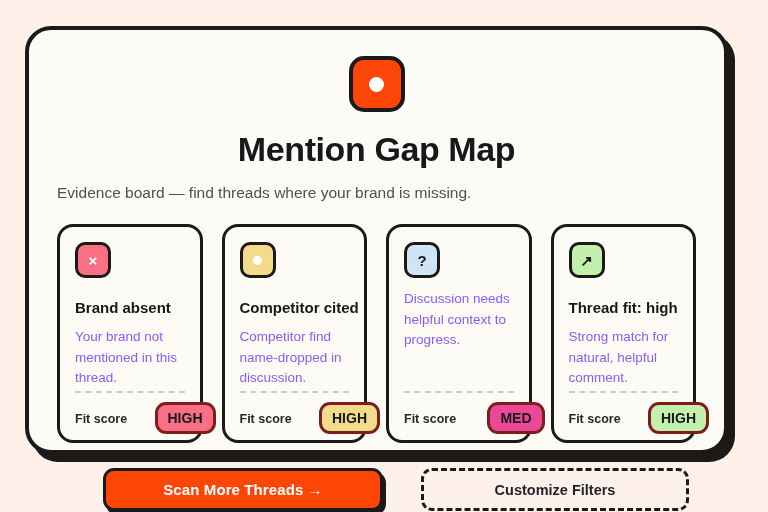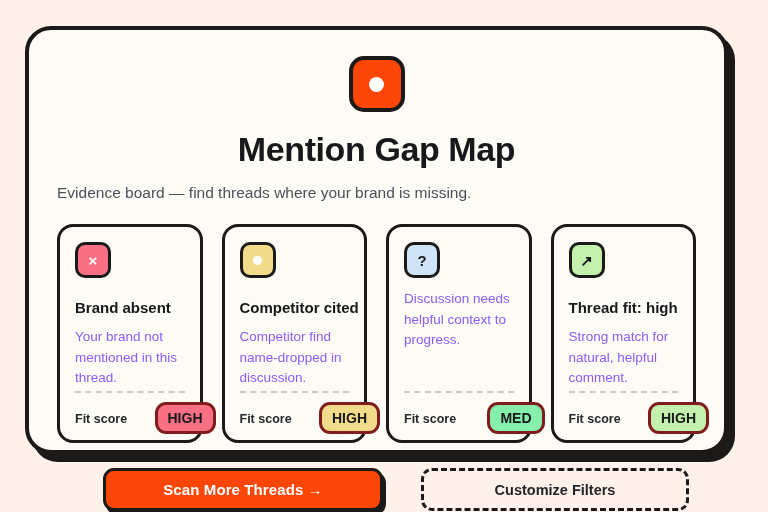--- a/index.html
+++ b/index.html
@@ -248,21 +248,21 @@
           <span class="fit-badge" style="background:#F2DC8C;">HIGH</span>
         </div>
       </div>
 
       <div class="card">
         <div class="card-icon" style="background:#CFE4F7;color:#18181B;">?</div>
         <div class="card-desc">Discussion needs helpful context to progress.</div>
         <div class="card-divider"></div>
         <div class="card-foot">
           <span class="fit-label">Fit score</span>
-          <span class="fit-badge" style="background:#86efac;">MED</span>
+          <span class="fit-badge" style="background:#ec4899;">MED</span>
         </div>
       </div>
 
       <div class="card">
         <div class="card-icon" style="background:#C3F0AD;color:#18181B;">↗</div>
         <div class="card-title">Thread fit: high</div>
         <div class="card-desc">Strong match for natural, helpful comment.</div>
         <div class="card-divider"></div>
         <div class="card-foot">
           <span class="fit-label">Fit score</span>

